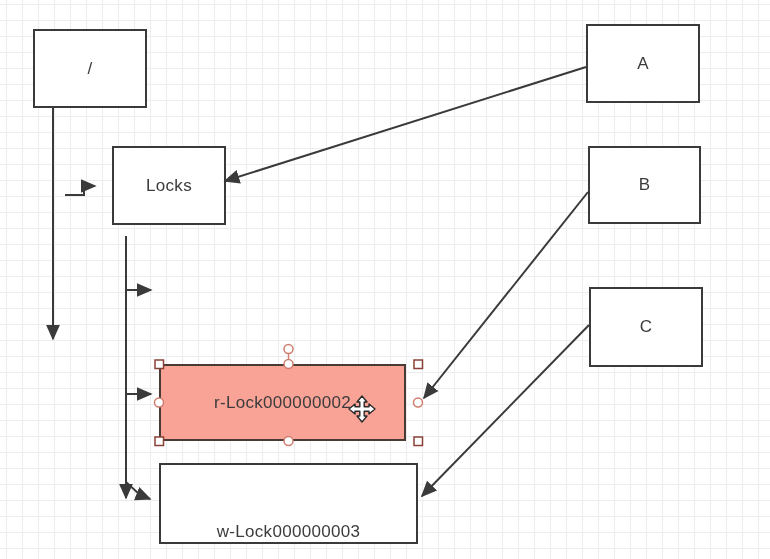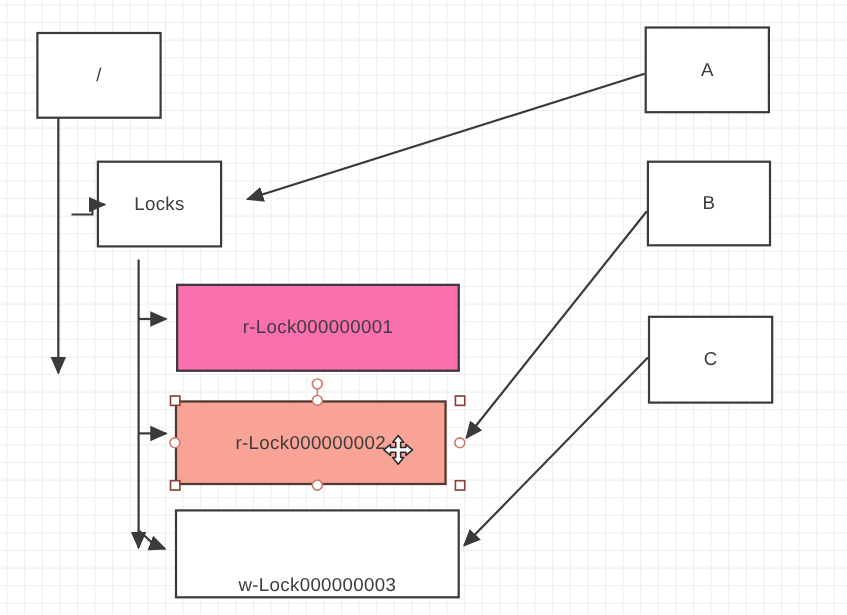--- a/index.html
+++ b/index.html
@@ -13,21 +13,21 @@
     background-size:16px 16px;
     background-position:6px 4px;
   }
   .node{
     position:absolute;display:flex;align-items:center;justify-content:center;
     background:#ffffff;border:2px solid #3a3a3a;box-sizing:border-box;
     font-size:17px;color:#3c3c3c;letter-spacing:0.3px;
   }
   .node span{pointer-events:none;}
   .n-root {left:33px; top:29px;  width:114px;height:79px;}
-  .n-locks{left:88px;top:146px; width:114px;height:79px;}
+  .n-locks{left:112px;top:146px; width:114px;height:79px;}
   .n-a    {left:586px;top:24px;  width:114px;height:79px;}
   .n-b    {left:588px;top:146px; width:113px;height:78px;}
   .n-c    {left:589px;top:287px; width:114px;height:80px;}
   .n-r1   {left:160px;top:258px; width:258px;height:80px;}
   .n-r2   {left:159px;top:364px; width:247px;height:77px;border-color:#4a3a34;}
   .n-w3   {left:159px;top:463px; width:259px;height:81px;align-items:flex-end;}
   svg.overlay{position:absolute;left:0;top:0;z-index:5;}
   .edge{fill:none;stroke:#3a3a3a;stroke-width:2;}
 </style>
 </head>
@@ -48,23 +48,20 @@
   </div>
 
   <div class="node n-b">
     <span>B</span>
   </div>
 
   <div class="node n-c">
     <span>C</span>
   </div>
 
-  <div class="node n-r1" style="background-color: rgb(250, 111, 174);">
-    <span>r-Lock000000001</span>
-  </div>
 
   <div class="node n-r2" style="background-color: rgb(249, 162, 150);">
     <span>r-Lock000000002</span>
   </div>
 
   <div class="node n-w3">
     <span>w-Lock000000003</span>
   </div>
 
   <svg class="overlay" width="770" height="559" viewBox="0 0 770 559">

